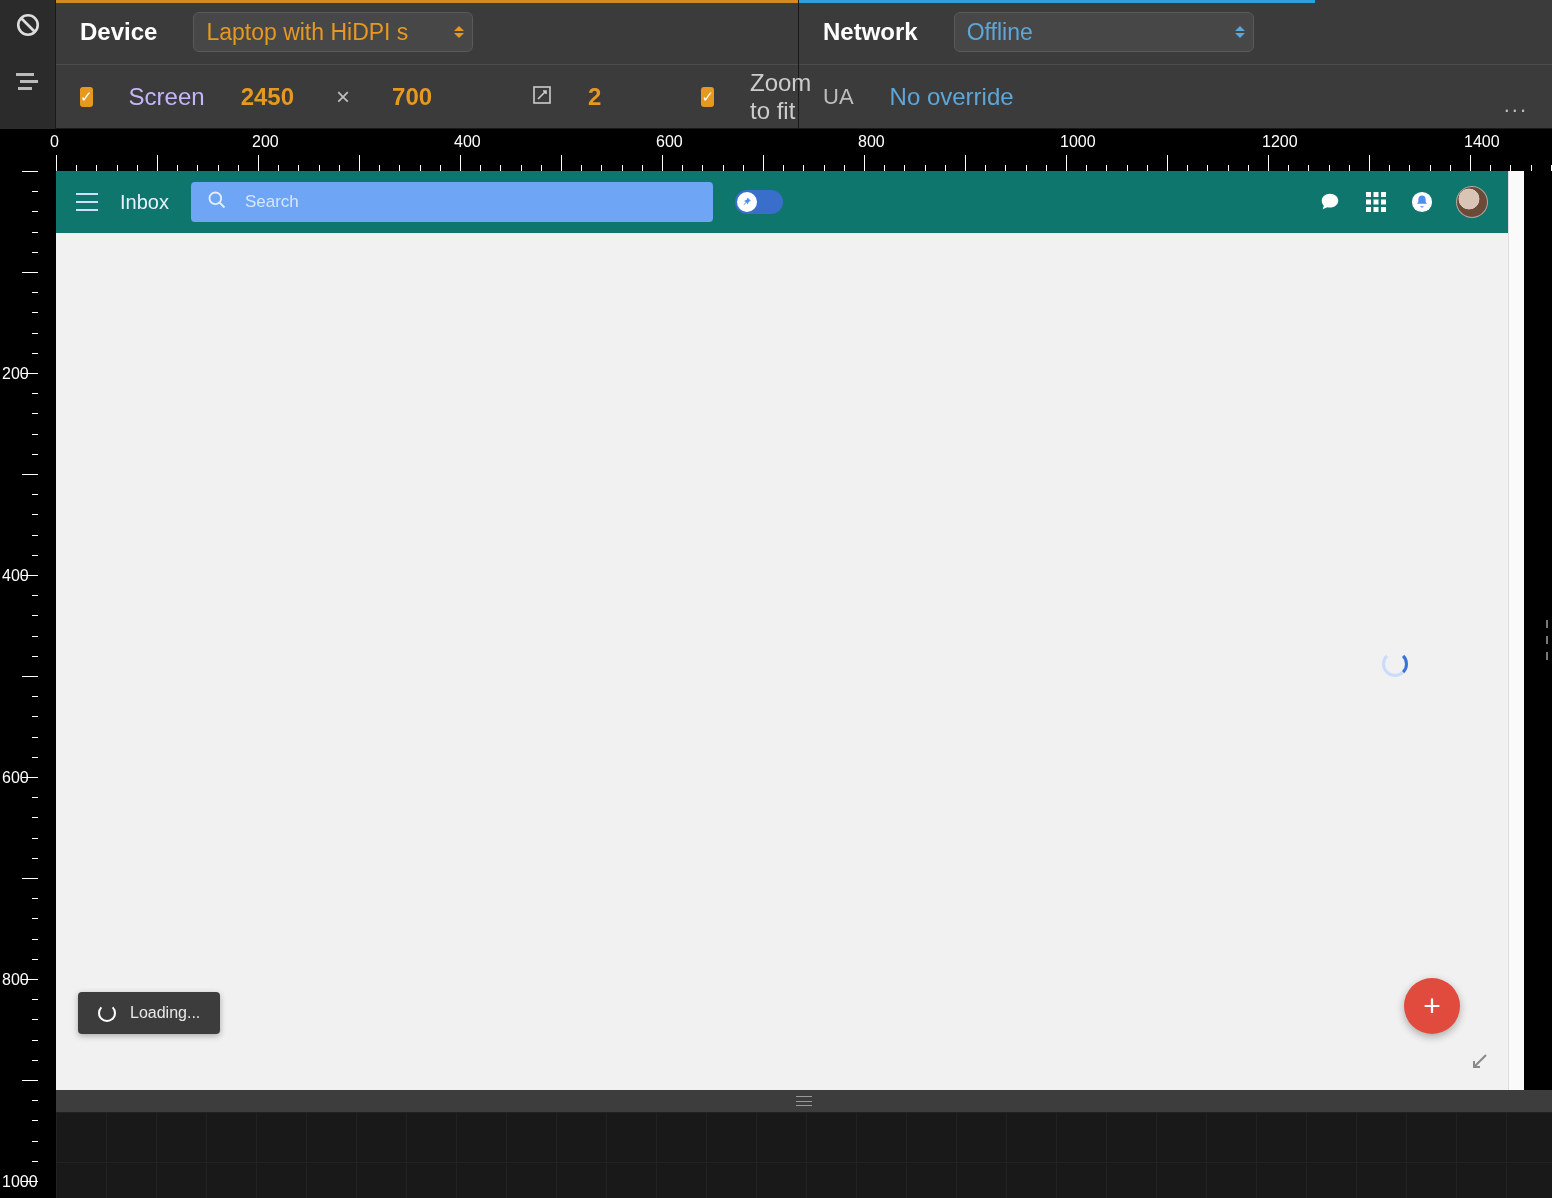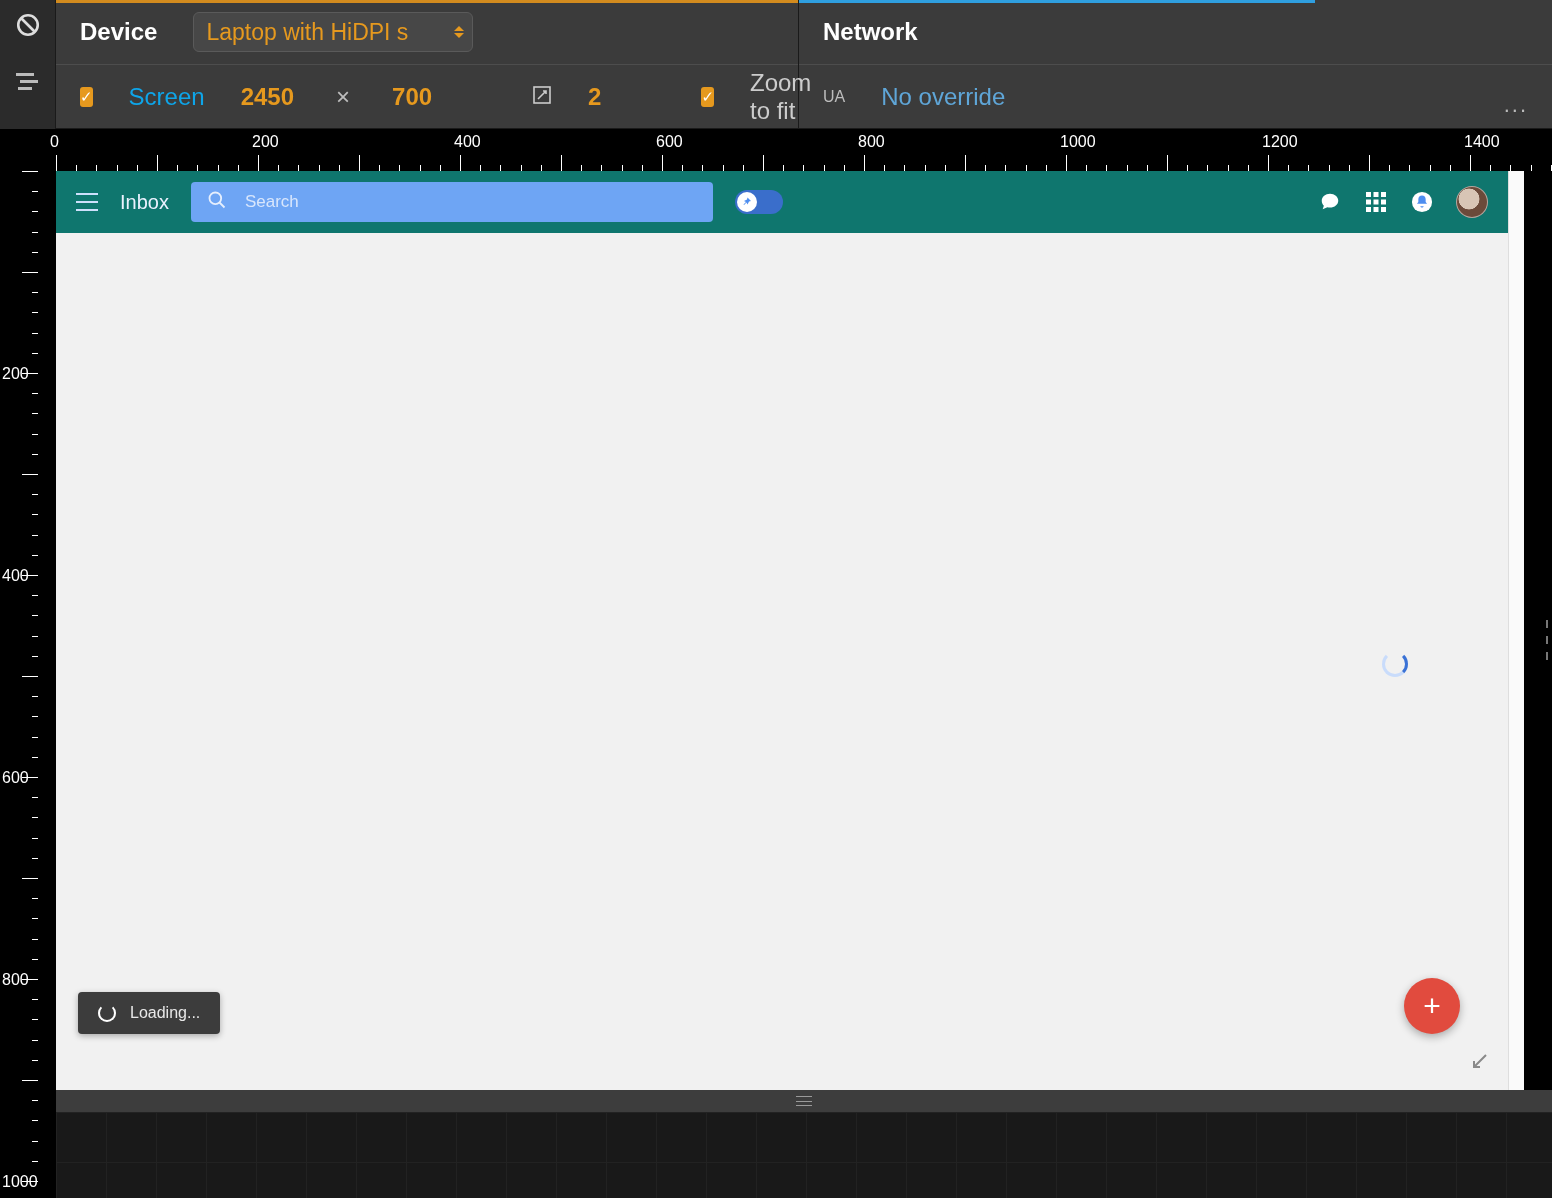--- a/index.html
+++ b/index.html
@@ -23,21 +23,21 @@
 .sel-caret .tri { width: 0; height: 0; border-left: 5px solid transparent; border-right: 5px solid transparent; }
 .sel-caret .up { border-bottom: 5px solid #e6991e; }
 .sel-caret .down { border-top: 5px solid #e6991e; }
 .dt-select.network-sel { color: #5fa6d8; min-width: 300px; }
 .dt-select.network-sel .sel-caret .up { border-bottom-color: #5fa6d8; }
 .dt-select.network-sel .sel-caret .down { border-top-color: #5fa6d8; }
 .cb { width: 20px; height: 20px; background: #e6991e; border-radius: 3px; display: inline-flex; align-items: center; justify-content: center; color: #fff; font-size: 15px; }
 .orange-num { color: #e6991e; font-weight: 600; }
 .dim-x { color: #bdbdbd; margin: 0 6px; }
 .divider-v { width: 1px; height: 36px; background: #555; margin: 0 14px; }
-.ua-label { color: #bdbdbd; font-size: 16px; }
+.ua-label { color: #bdbdbd; font-size: 22px; }
 .ua-val { color: #5fa6d8; font-size: 24px; }
 .more-dots { position: absolute; right: 24px; bottom: 10px; color: #bbb; font-size: 22px; letter-spacing: 2px; }
 
 
 .ruler-h { position: absolute; left: 38px; top: 129px; right: 0; height: 42px; background: #000; color: #fff; font-size: 16px; }
 .ruler-h .lbl { position: absolute; top: 4px; transform: translateX(-6px); }
 .ruler-h .tick { position: absolute; bottom: 0; width: 1px; background: #fff; }
 .ruler-v { position: absolute; left: 0; top: 129px; width: 38px; bottom: 0; background: #000; color: #fff; font-size: 16px; }
 .ruler-v .lbl { position: absolute; left: 2px; transform: translateY(-8px); }
 .ruler-v .tick { position: absolute; right: 0; height: 1px; background: #fff; }
@@ -115,41 +115,48 @@
         <div class="dt-select">
           <span>Laptop with HiDPI s</span>
           <span class="sel-caret">
               <span class="tri up"></span>
               <span class="tri down"></span>
             </span>
         </div>
       </div>
       <div class="dt-row second">
         <span class="cb">✓</span>
-        <span style="color:#0ea5e9;">Screen</span>
+        <span style="color:#c4b5fd;">Screen</span>
         <span class="orange-num">2450</span>
         <span class="dim-x">×</span>
         <span class="orange-num">700</span>
         <span class="divider-v"></span>
         <span style="color:#ccc;">
           <svg width="20" height="20" viewBox="0 0 20 20" fill="none" stroke="#ccc" stroke-width="1.6">
               <rect x="2" y="2" width="16" height="16"></rect>
               <path d="M6 14 L14 6 M11 6 H14 V9"></path>
             </svg>
         </span>
         <span class="orange-num">2</span>
         <span class="divider-v"></span>
         <span class="cb">✓</span>
         <span style="color:#ccc;">Zoom to fit</span>
       </div>
     </div>
     <div class="dt-panel network">
       <div class="tab-underline-blue"></div>
       <div class="dt-row">
         <span class="dt-label">Network</span>
+        <div class="dt-select network-sel">
+          <span>Offline</span>
+          <span class="sel-caret">
+              <span class="tri up"></span>
+              <span class="tri down"></span>
+            </span>
+        </div>
       </div>
       <div class="dt-row second">
         <span class="ua-label">UA</span>
         <span class="ua-val">No override</span>
       </div>
       <span class="more-dots">...</span>
     </div>
   </div>
 </div>
 

